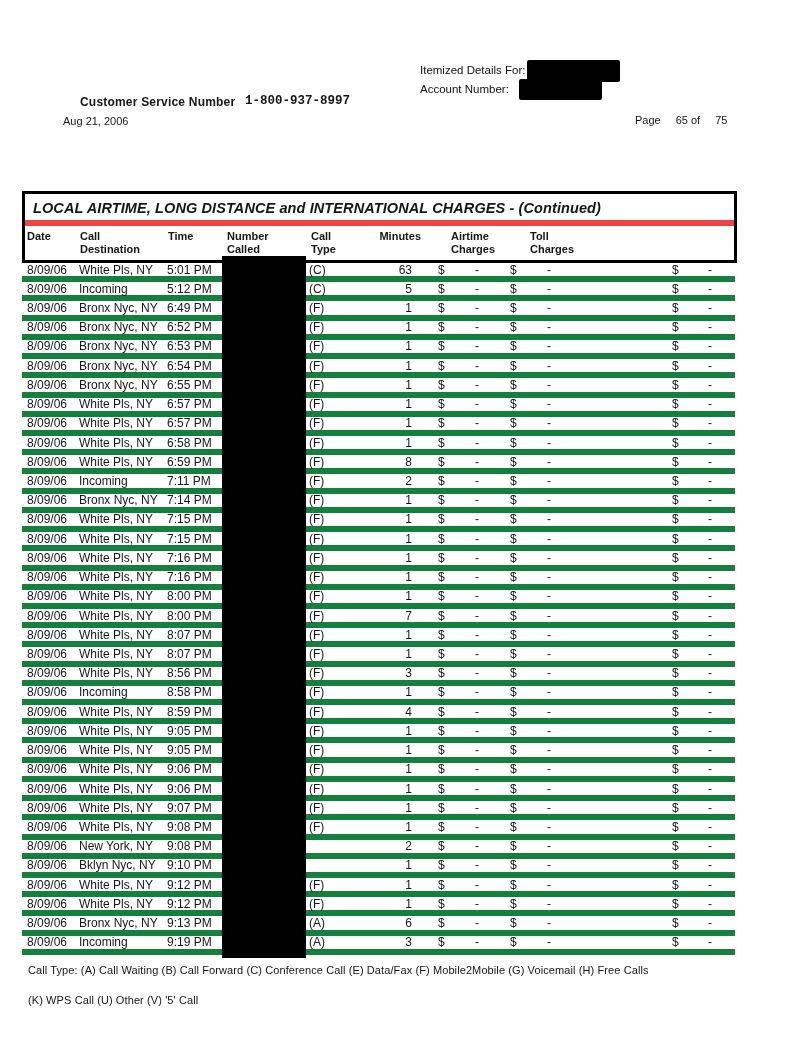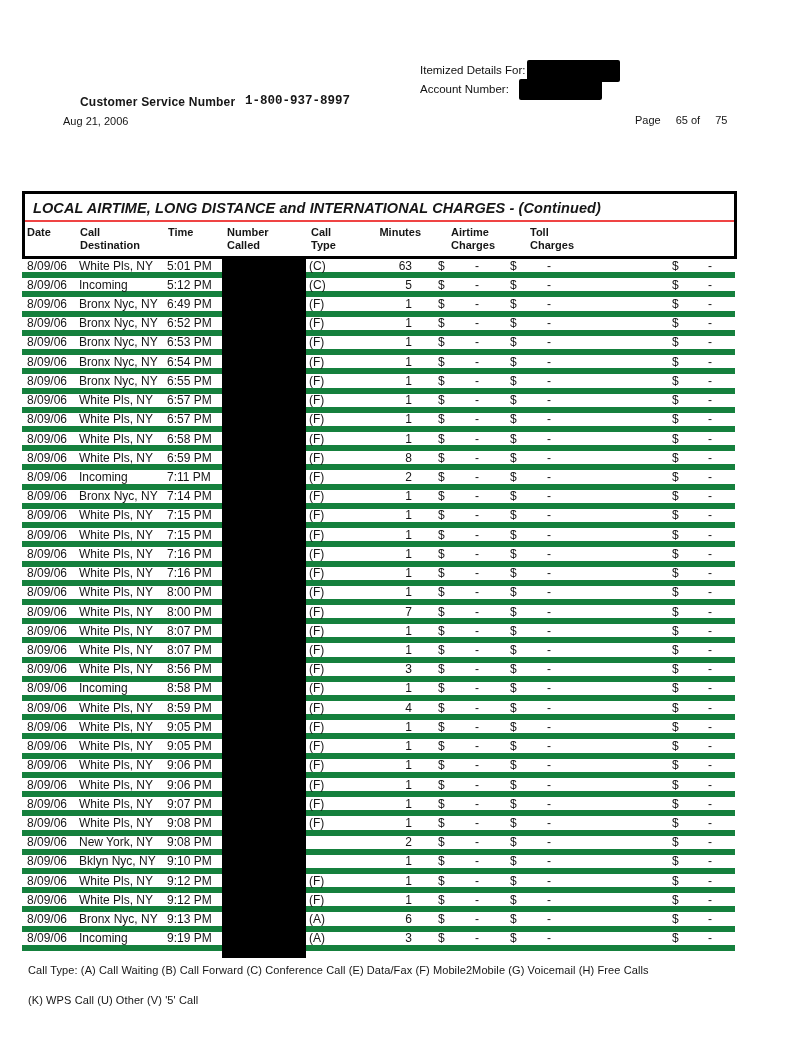--- a/index.html
+++ b/index.html
@@ -16,21 +16,21 @@
   .redact-number{left:519px; top:79px; width:83px; height:21px; border-radius:2px;}
   .cs-line{left:80px; top:95px; font-size:12px; font-weight:bold; letter-spacing:.2px;}
   .cs-number{left:245px; top:94px; font-size:12.5px; font-weight:bold;font-family:Liberation Mono, monospace;}
   .bill-date{left:63px; top:115px; font-size:11px;}
   .page-info{left:635px; top:114px; font-size:11px; display:flex; gap:15px;}
   
   .tablewrap{left:22px; top:191px; width:715px;}
   .headbox{border:3px solid #000; background:#fff;}
   .tbl-title{
     font-style:italic; font-weight:bold; font-size:14.5px; letter-spacing:.1px;
-    padding:6px 8px 4px 8px; border-bottom:2px solid #ef4444; white-space:nowrap;
+    padding:6px 8px 4px 8px; border-bottom:6px solid #ef4444; white-space:nowrap;
   }
   .colheads{
     display:grid; grid-template-columns:51px 88px 59px 84px 68px 48px 70px 90px 149px;
     font-size:11px; font-weight:bold; line-height:12.5px; padding:4px 0 5px 0;
   }
   .colheads .ch{padding-left:2px;}
   .colheads .ch.c-date{padding-left:2px;}
   .colheads .ch.c-dest{padding-left:4px;}
   .colheads .ch.c-time{padding-left:4px;}
   .colheads .ch.c-num{padding-left:4px;}

